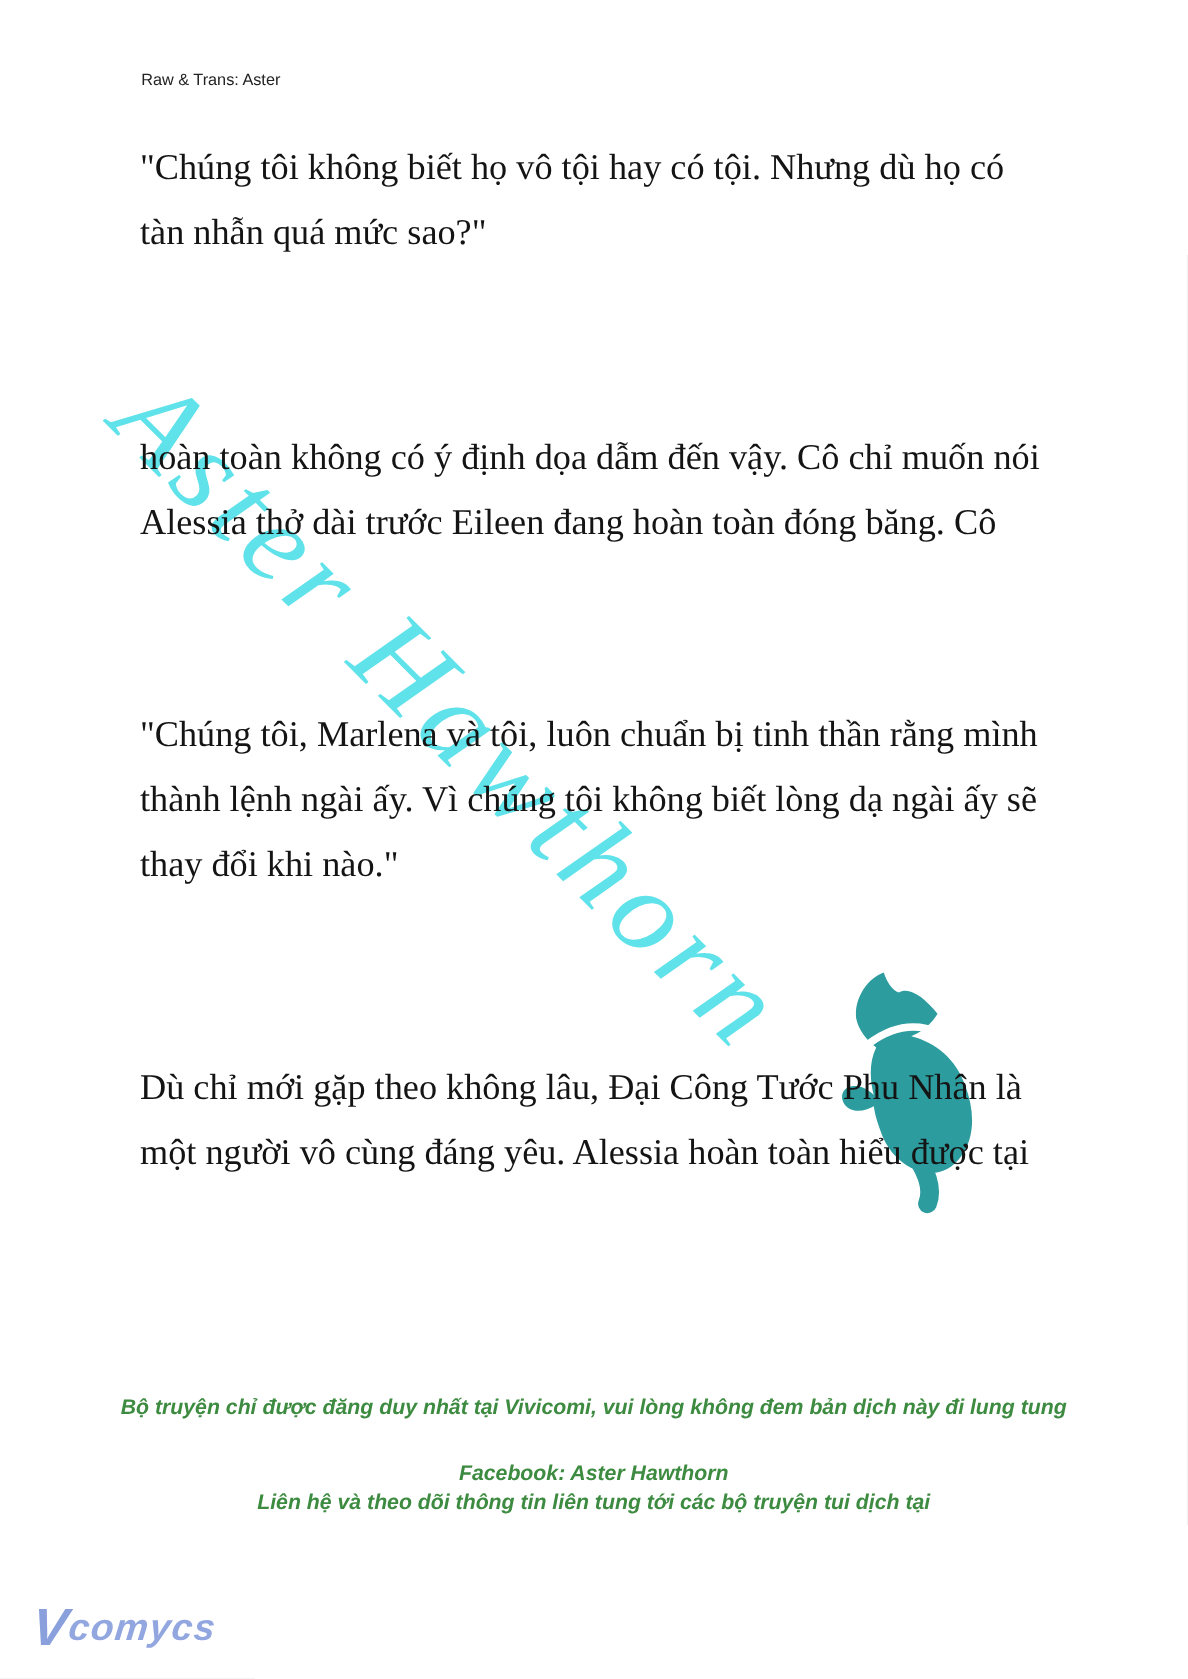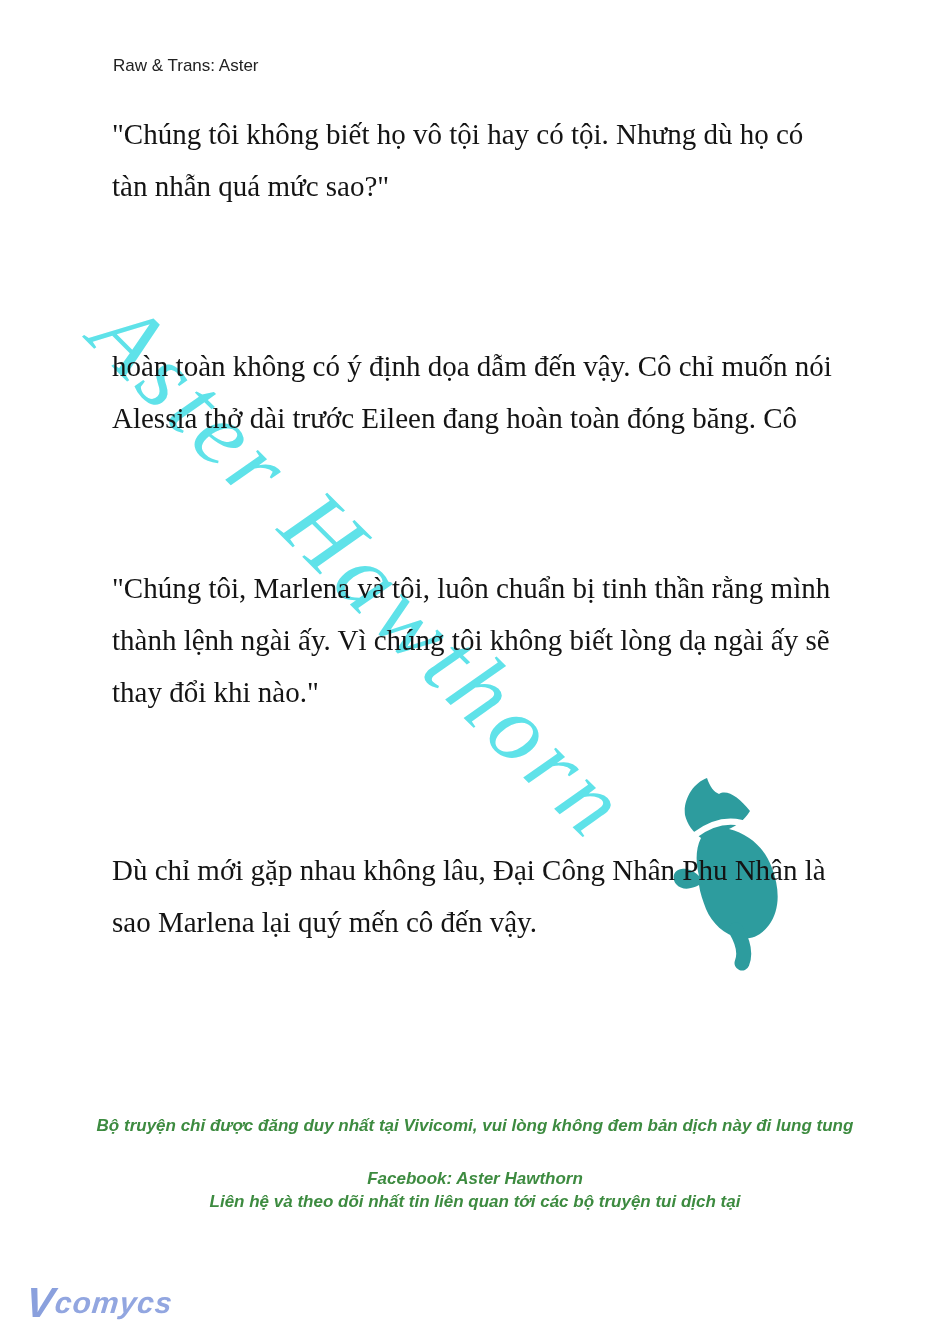--- a/index.html
+++ b/index.html
@@ -12,21 +12,21 @@
     margin: 0 auto;
     font-family: "Liberation Serif", serif;
   }
 
   
   .credit {
     position: absolute;
     left: 113px;
     top: 56px;
     font-family: "Liberation Sans", sans-serif;
-    font-size: 17px;
+    font-size: 13px;
     color: #222222;
     z-index: 3;
   }
 
   
   .watermark {
     position: absolute;
     left: 148px;
     top: 278px;
     transform: rotate(45deg);
@@ -147,29 +147,29 @@
       <div class="line">Alessia thở dài trước Eileen đang hoàn toàn đóng băng. Cô</div>
     </div>
 
     <div class="para p3">
       <div class="line">"Chúng tôi, Marlena và tôi, luôn chuẩn bị tinh thần rằng mình</div>
       <div class="line">thành lệnh ngài ấy. Vì chúng tôi không biết lòng dạ ngài ấy sẽ</div>
       <div class="line">thay đổi khi nào."</div>
     </div>
 
     <div class="para p4">
-      <div class="line">Dù chỉ mới gặp nhau không lâu, Đại Công Nhân Phu Nhân là</div>
-      <div class="line">sao Marlena lại quý mến cô đến vậy.</div>
+      <div class="line">Dù chỉ mới gặp theo không lâu, Đại Công Tước Phu Nhân là</div>
+      <div class="line">một người vô cùng đáng yêu. Alessia hoàn toàn hiểu được tại</div>
     </div>
 
   </div>
 
   <div class="footer">
     <div class="footer-line f1">Bộ truyện chỉ được đăng duy nhất tại Vivicomi, vui lòng không đem bản dịch này đi lung tung</div>
-    <div class="footer-line f2">Liên hệ và theo dõi nhất tin liên quan tới các bộ truyện tui dịch tại</div>
+    <div class="footer-line f2">Liên hệ và theo dõi thông tin liên tung tới các bộ truyện tui dịch tại</div>
     <div class="footer-line f3">Facebook: Aster Hawthorn</div>
   </div>
 
   <div class="logo">
     <span class="logo-v">V</span><span>comycs</span>
   </div>
 
 </div>
 
 </body></html>

